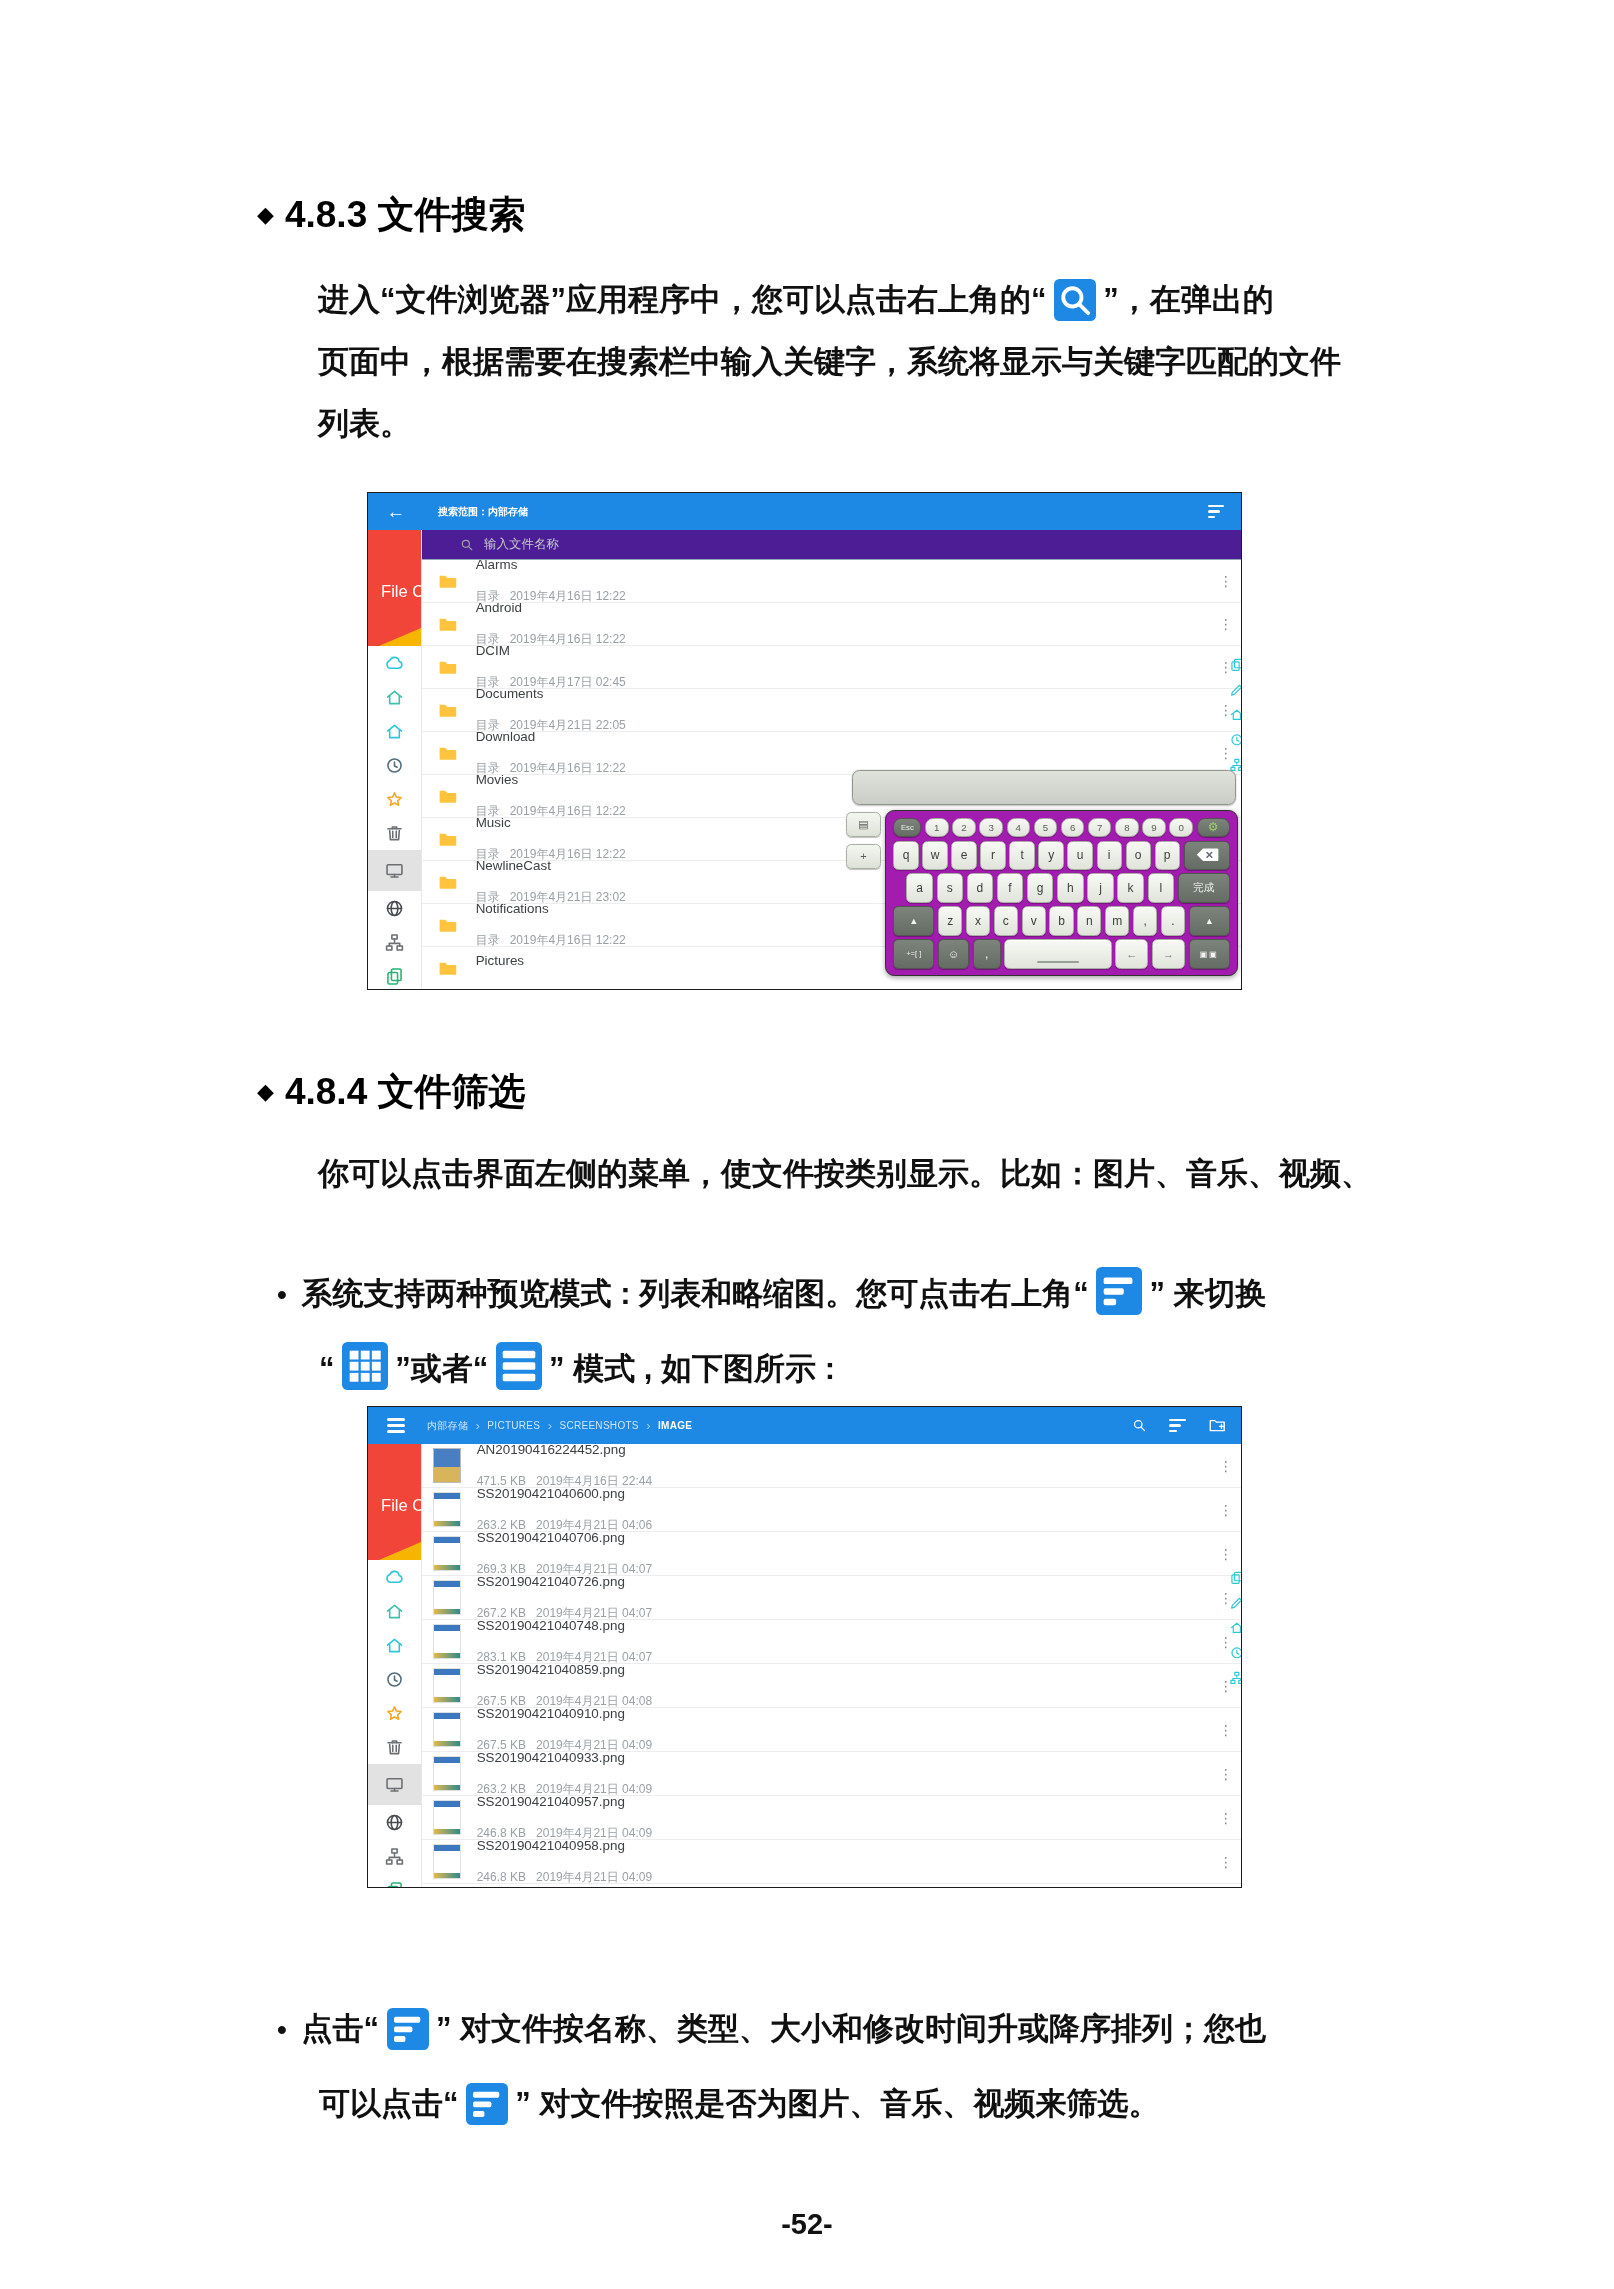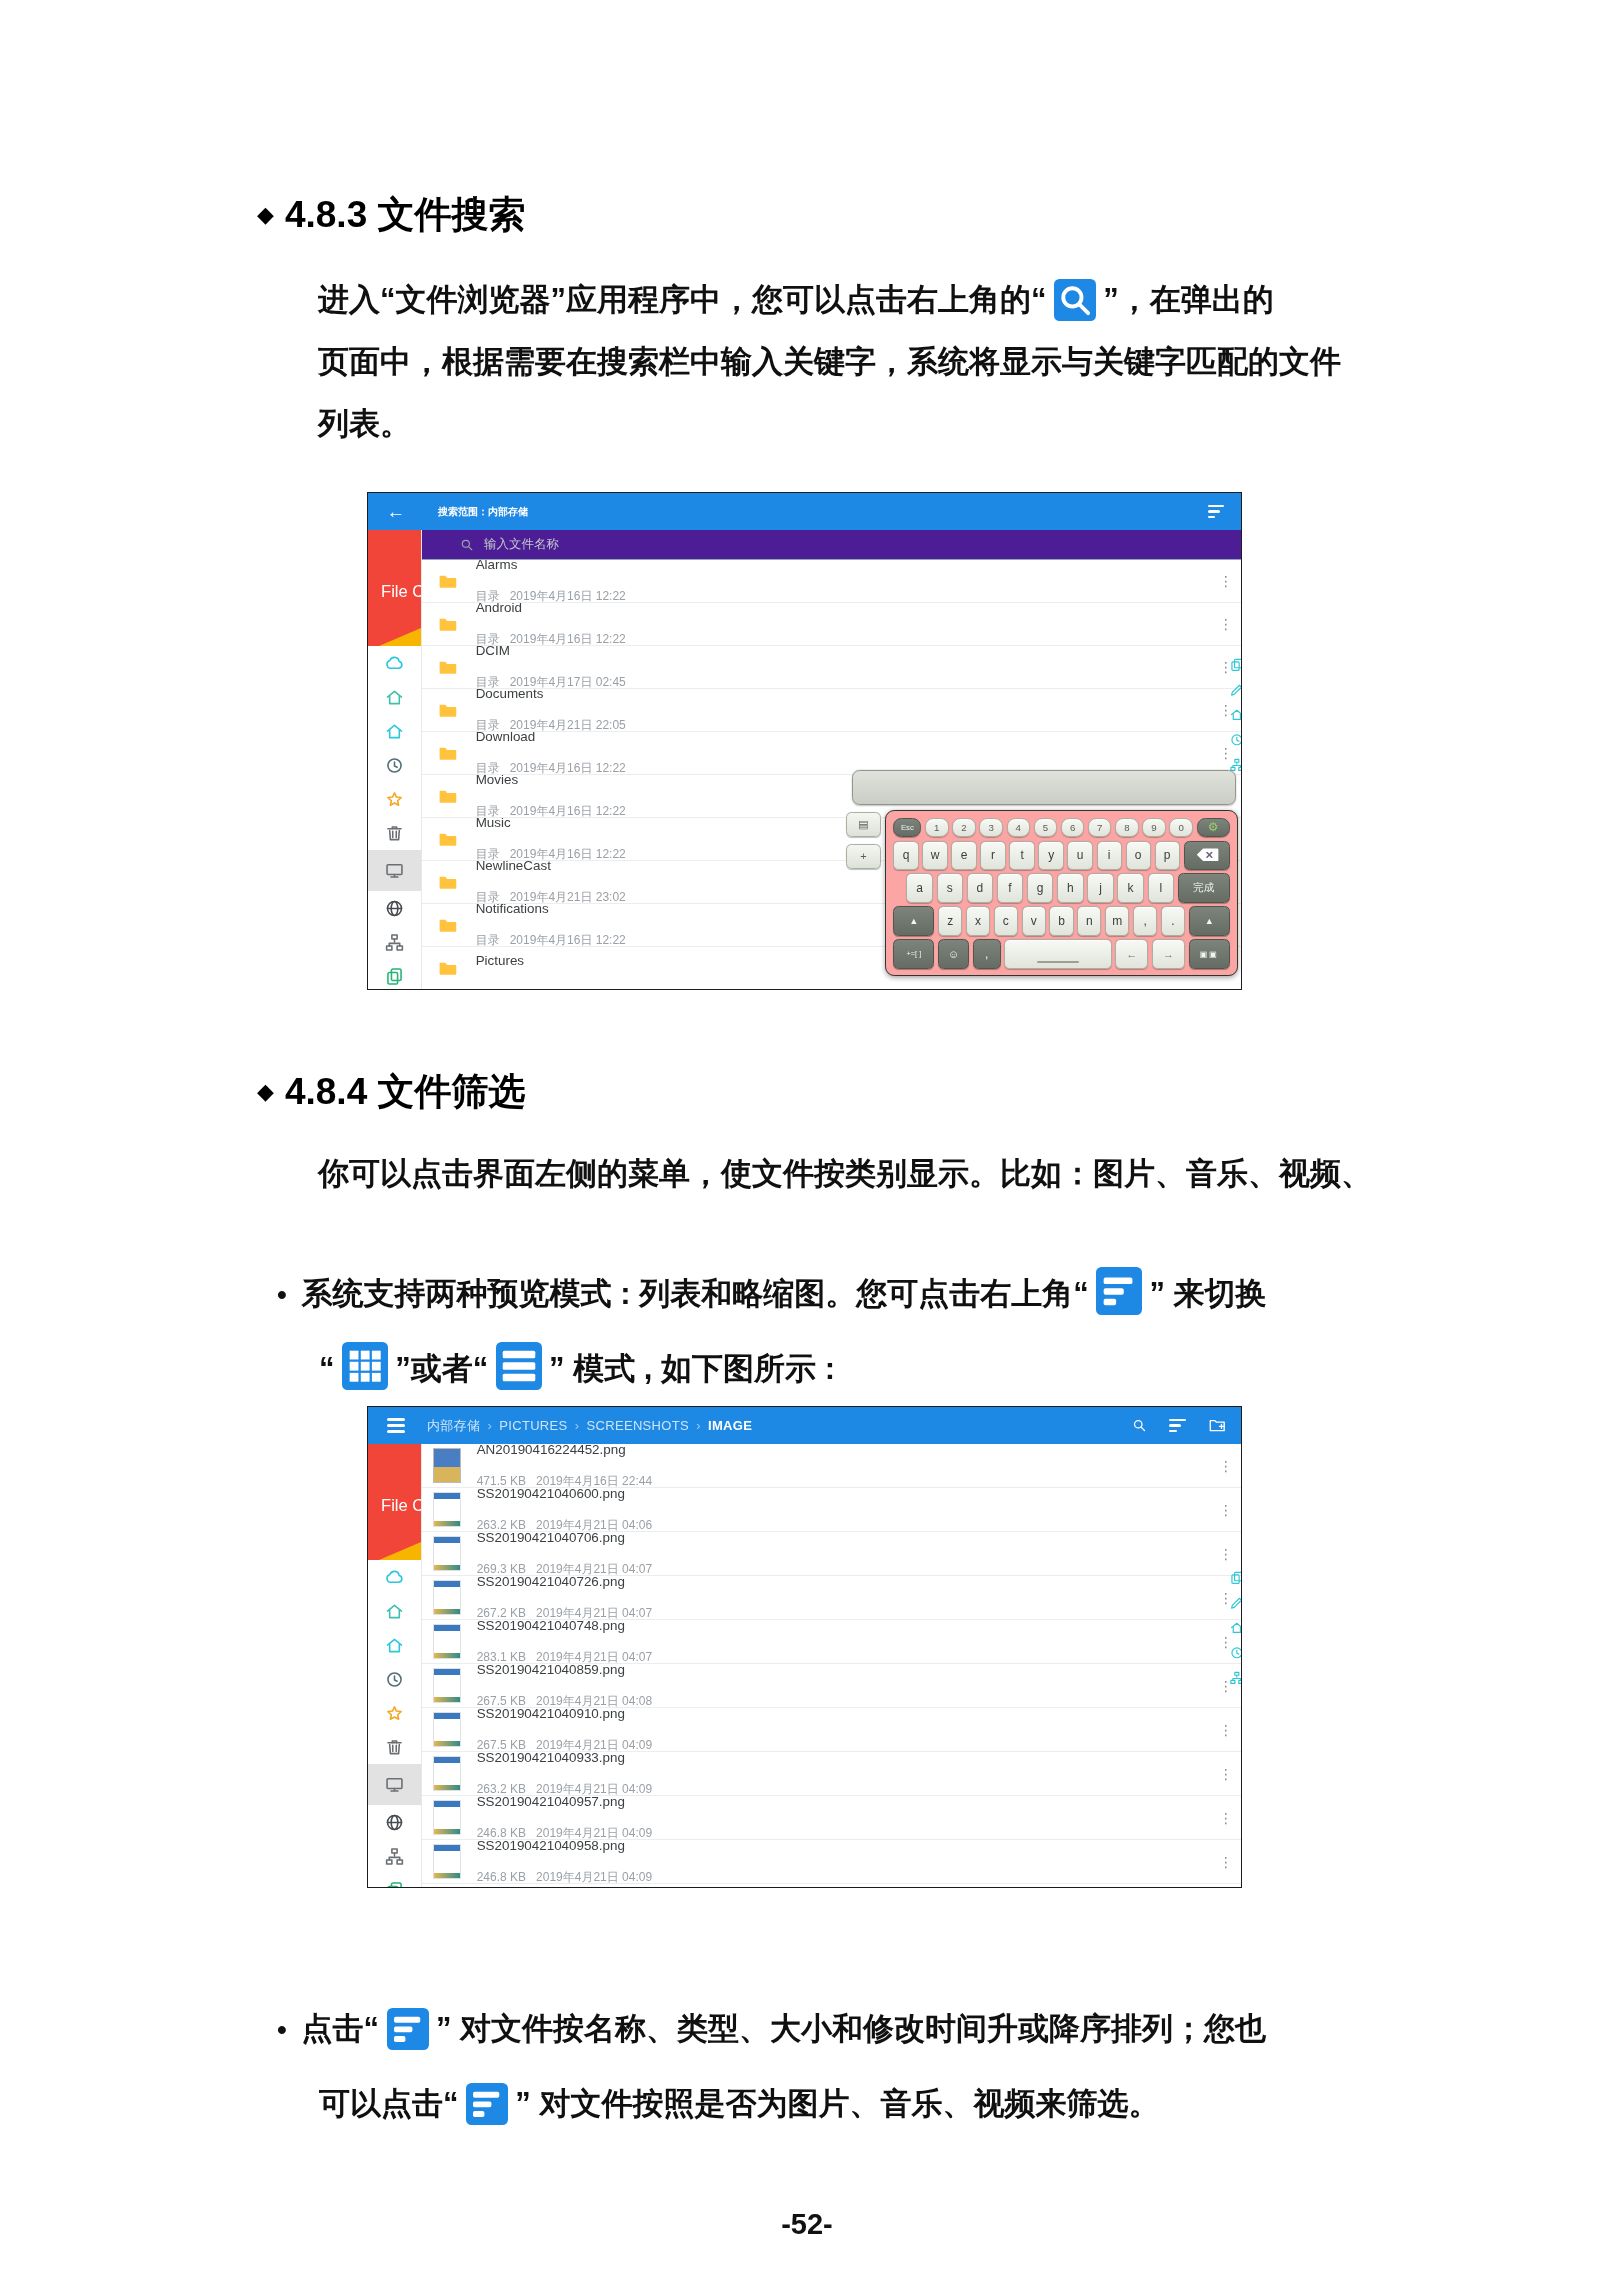--- a/index.html
+++ b/index.html
@@ -28,21 +28,21 @@
   .shot { position:absolute; left:367px; width:875px; background:#fff; border:1.8px solid #1c1c1c; overflow:hidden; }
   .s-topbar { position:absolute; top:0; left:0; right:0; height:37px; background:#1E88E5; display:flex; align-items:center; z-index:3; }
   .backarrow { color:#fff; font-size:18.5px; margin-left:18.5px; }
   .s-title { font-size:10px; color:#fff; font-weight:bold; margin-left:33px; }
   .sortbars { margin-left:auto; margin-right:16.6px; display:block; }
   .sortbars i { display:block; height:2.4px; background:#fff; border-radius:1.8px; margin:3px 0; }
   .sortbars i:nth-child(1){ width:16.6px; } .sortbars i:nth-child(2){ width:12px; } .sortbars i:nth-child(3){ width:7.4px; }
   .ham { margin-left:18.5px; }
   .ham i { display:block; width:18.5px; height:2.4px; background:#fff; border-radius:1.8px; margin:3.7px 0; }
   .bc { display:flex; align-items:center; margin-left:22px; }
-  .crumb { color:rgba(255,255,255,.78); font-size:13px; letter-spacing:0.3px; }
+  .crumb { color:rgba(255,255,255,.78); font-size:10px; letter-spacing:0.3px; }
   .crumb.last { color:#fff; font-weight:bold; }
   .csep { color:rgba(255,255,255,.55); margin:0 7.4px; font-size:13px; }
   .tb-icons { margin-left:auto; margin-right:14.8px; display:flex; align-items:center; gap:22px; }
 
   .s-side { position:absolute; left:0; top:37px; bottom:0; width:54px; background:#fff; border-right:0.9px solid #e8e8e8; z-index:2; }
   .s-logo { position:relative; height:116px; background:#F1453A; overflow:hidden; }
   .s-logo span { position:absolute; left:13px; top:52px; color:#ffffff; font-size:16.6px; white-space:nowrap; }
   .wedge { position:absolute; bottom:0; right:0; width:0; height:0; border-left:42px solid transparent; border-bottom:18.5px solid #F7B500; }
   .s-icons { display:flex; flex-direction:column; }
   .s-ic { height:34px; display:flex; align-items:center; justify-content:center; }
@@ -76,21 +76,21 @@
   .thumb-photo::before,.thumb-photo::after { display:none; }
 
   .edge { position:absolute; right:-8.3px; width:20px; display:flex; flex-direction:column; gap:9.2px; z-index:4; }
   .edge .sic { width:15.7px; height:15.7px; }
 
   
   .cand { position:absolute; left:484px; top:277px; width:384px; height:35px; background:linear-gradient(#dfe3db,#c9cdc5); border:0.9px solid #8f958b; border-radius:7.4px; z-index:5; box-shadow:0 0.9px 1.8px rgba(0,0,0,.25); }
   .kbf { position:absolute; left:478px; top:319px; z-index:6; display:flex; flex-direction:column; gap:6.5px; }
   .fk { width:35px; height:25px; display:flex; align-items:center; justify-content:center; font-size:11px; color:#5a5e58;
         background:linear-gradient(#f4f6f0,#dde2d8); border:0.9px solid #a9afa3; border-radius:5.5px; box-shadow:0 0.9px 0.9px rgba(0,0,0,.25); }
-  .kb { position:absolute; left:517px; top:317px; width:353px; height:166px; background:#fca5a5; border:1.8px solid #30342f; border-radius:9.2px; padding:6.5px 7.4px; z-index:5; display:flex; flex-direction:column; gap:3.7px; box-shadow:0 1.8px 5.5px rgba(0,0,0,.35); }
+  .kb { position:absolute; left:517px; top:317px; width:353px; height:166px; background:#a21caf; border:1.8px solid #30342f; border-radius:9.2px; padding:6.5px 7.4px; z-index:5; display:flex; flex-direction:column; gap:3.7px; box-shadow:0 1.8px 5.5px rgba(0,0,0,.35); }
   .krow { display:flex; gap:3.7px; flex:1; }
   .krow0 { flex:0 0 19.4px; }
   .k2 { margin-left:13px; }
   .kk { display:flex; align-items:center; justify-content:center; border-radius:5.5px; font-size:12px; }
   .kl { background:linear-gradient(#f8f9f5,#e0e4da); border:0.9px solid #a9afa3; color:#3c3f3a; box-shadow:inset 0 0.9px 0 rgba(255,255,255,.7), 0 0.9px 0.9px rgba(0,0,0,.25); flex:1; }
   .kd { background:linear-gradient(#7c847c,#646c64); border:0.9px solid #50564e; color:#f3f4f1; box-shadow:0 0.9px 0.9px rgba(0,0,0,.3); }
   .digit { border-radius:8.3px; font-size:9.7px; color:#5a5e58; }
   .esc { flex:0 0 28px; font-size:7.8px; border-radius:8.3px; }
   .gear { flex:0 0 33px; border-radius:8.3px; font-size:12px; color:#9ccf6d; }
   .bks { flex:0 0 46px; }

